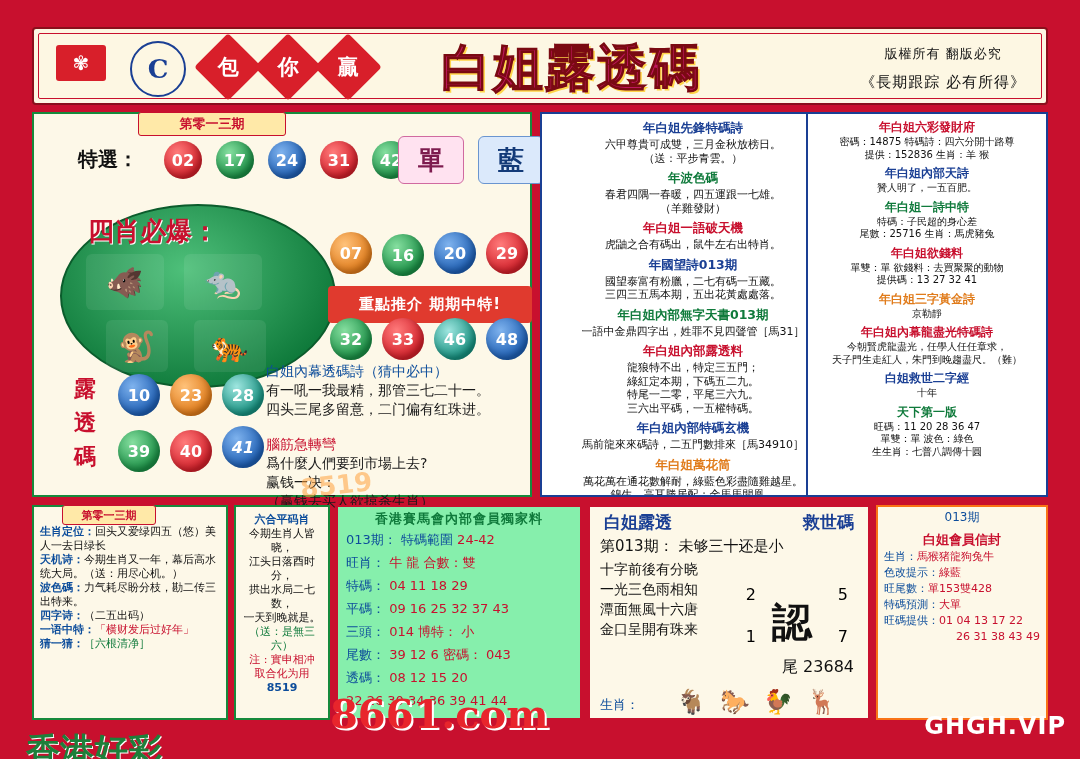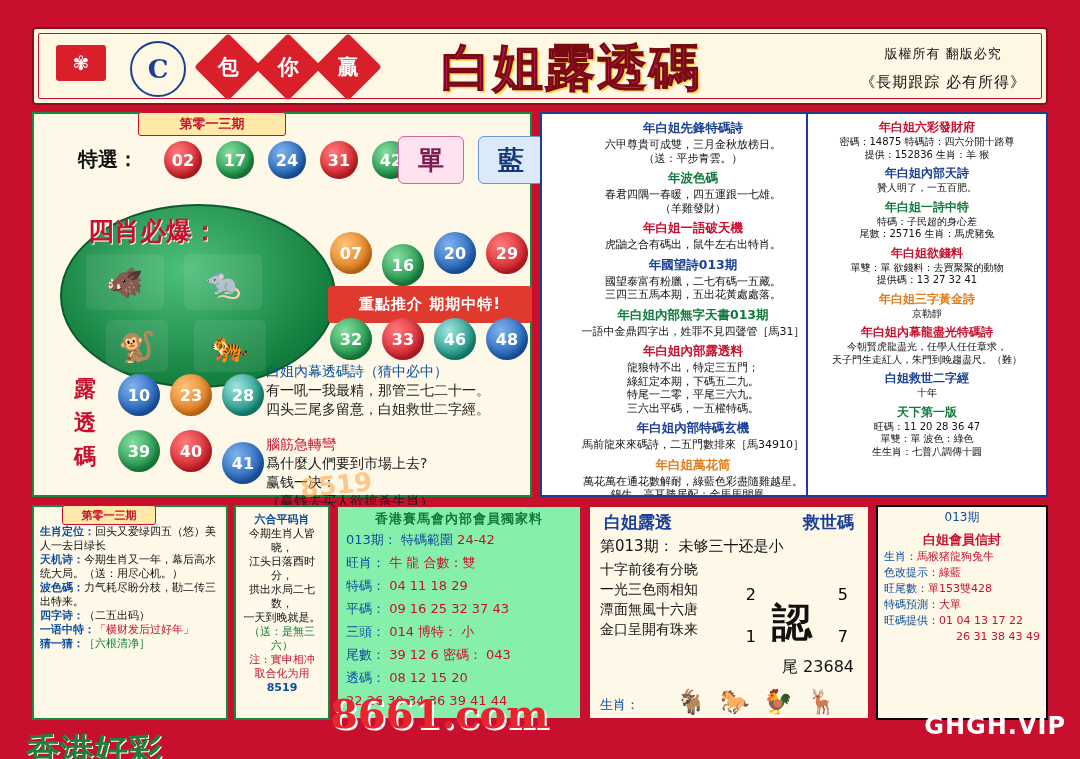--- a/index.html
+++ b/index.html
@@ -111,21 +111,21 @@
   
   .bot1{position:absolute;left:32px;top:505px;width:196px;height:215px;
     background:#fdf8e8;border:2px solid #168a3c;box-sizing:border-box;}
   .bot2{position:absolute;left:234px;top:505px;width:96px;height:215px;
     background:#fdf8e8;border:2px solid #168a3c;box-sizing:border-box;}
   .bot3{position:absolute;left:336px;top:505px;width:246px;height:215px;
     background:#86efac;border:2px solid #c8102e;box-sizing:border-box;}
   .bot4{position:absolute;left:588px;top:505px;width:282px;height:215px;
     background:#fdf8e8;border:2px solid #c8102e;box-sizing:border-box;}
   .bot5{position:absolute;left:876px;top:505px;width:172px;height:215px;
-    background:#fdf8e8;border:2px solid #000000;box-sizing:border-box;}
+    background:#fdf8e8;border:2px solid #f97316;box-sizing:border-box;}
 
   .btag{position:absolute;left:28px;top:-2px;width:92px;height:18px;background:#ffe9a8;
     border:1px solid #c8102e;border-radius:3px;color:#c8102e;font-size:11px;
     display:flex;align-items:center;justify-content:center;font-weight:bold;}
   .bbody{padding:18px 6px 4px 6px;font-size:11px;line-height:14px;color:#111;}
   .bbody .k{color:#0d4d9b;font-weight:bold;}
   .bbody .r{color:#c8102e;}
   .bbody .g{color:#0f7a3b;}
 
   .b3-title{text-align:center;font-size:13px;color:#0f7a3b;font-weight:bold;padding-top:3px;
@@ -205,43 +205,43 @@
     <div class="lan-box">藍</div>
 
     <div class="ellipse"></div>
     <div class="sixiao">四肖必爆：</div>
     <div class="animal a1">🐗</div>
     <div class="animal a2">🐀</div>
     <div class="animal a3">🐒</div>
     <div class="animal a4">🐅</div>
 
     <div class="ball b-orange" style="left:296px;top:118px;width:42px;height:42px;">07</div>
-    <div class="ball b-green" style="left:348px;top:130px;width:42px;height:42px;">16</div>
+    <div class="ball b-green" style="left:348px;top:120px;width:42px;height:42px;">16</div>
     <div class="ball b-blue" style="left:400px;top:118px;width:42px;height:42px;">20</div>
     <div class="ball b-red" style="left:452px;top:118px;width:42px;height:42px;">29</div>
 
     <div class="hot-bar">重點推介 期期中特!</div>
 
     <div class="ball b-green" style="left:296px;top:204px;width:42px;height:42px;">32</div>
     <div class="ball b-red" style="left:348px;top:204px;width:42px;height:42px;">33</div>
     <div class="ball b-teal" style="left:400px;top:204px;width:42px;height:42px;">46</div>
     <div class="ball b-blue" style="left:452px;top:204px;width:42px;height:42px;">48</div>
 
     <div class="lutouma">露<br>透<br>碼</div>
     <div class="ball b-blue" style="left:84px;top:260px;width:42px;height:42px;">10</div>
     <div class="ball b-orange" style="left:136px;top:260px;width:42px;height:42px;">23</div>
     <div class="ball b-teal" style="left:188px;top:260px;width:42px;height:42px;">28</div>
     <div class="ball b-green" style="left:84px;top:316px;width:42px;height:42px;">39</div>
     <div class="ball b-red" style="left:136px;top:316px;width:42px;height:42px;">40</div>
-    <div class="ball b-blue" style="left:188px;top:328px;width:42px;height:42px;">41</div>
+    <div class="ball b-blue" style="left:188px;top:312px;width:42px;height:42px;font-style:italic;">41</div>
 
     <div class="poem-left">
       <div class="t">白姐內幕透碼詩（猜中必中）</div>
       <div>有一吼一我最精，那管三七二十一。</div>
-      <div>四头三尾多留意，白姐救世二字經。</div>
+      <div>四头三尾多留意，二门偏有红珠进。</div>
       <div class="hi" style="margin-top:16px">腦筋急轉彎</div>
       <div>爲什麼人們要到市場上去?</div>
       <div>赢钱一决：</div>
       <div>（赢钱去买人欲掠杀生肖）</div>
     </div>
   </div>
 
   <div class="col-mid">
     <div class="mcol">
       <div class="sec blue">

